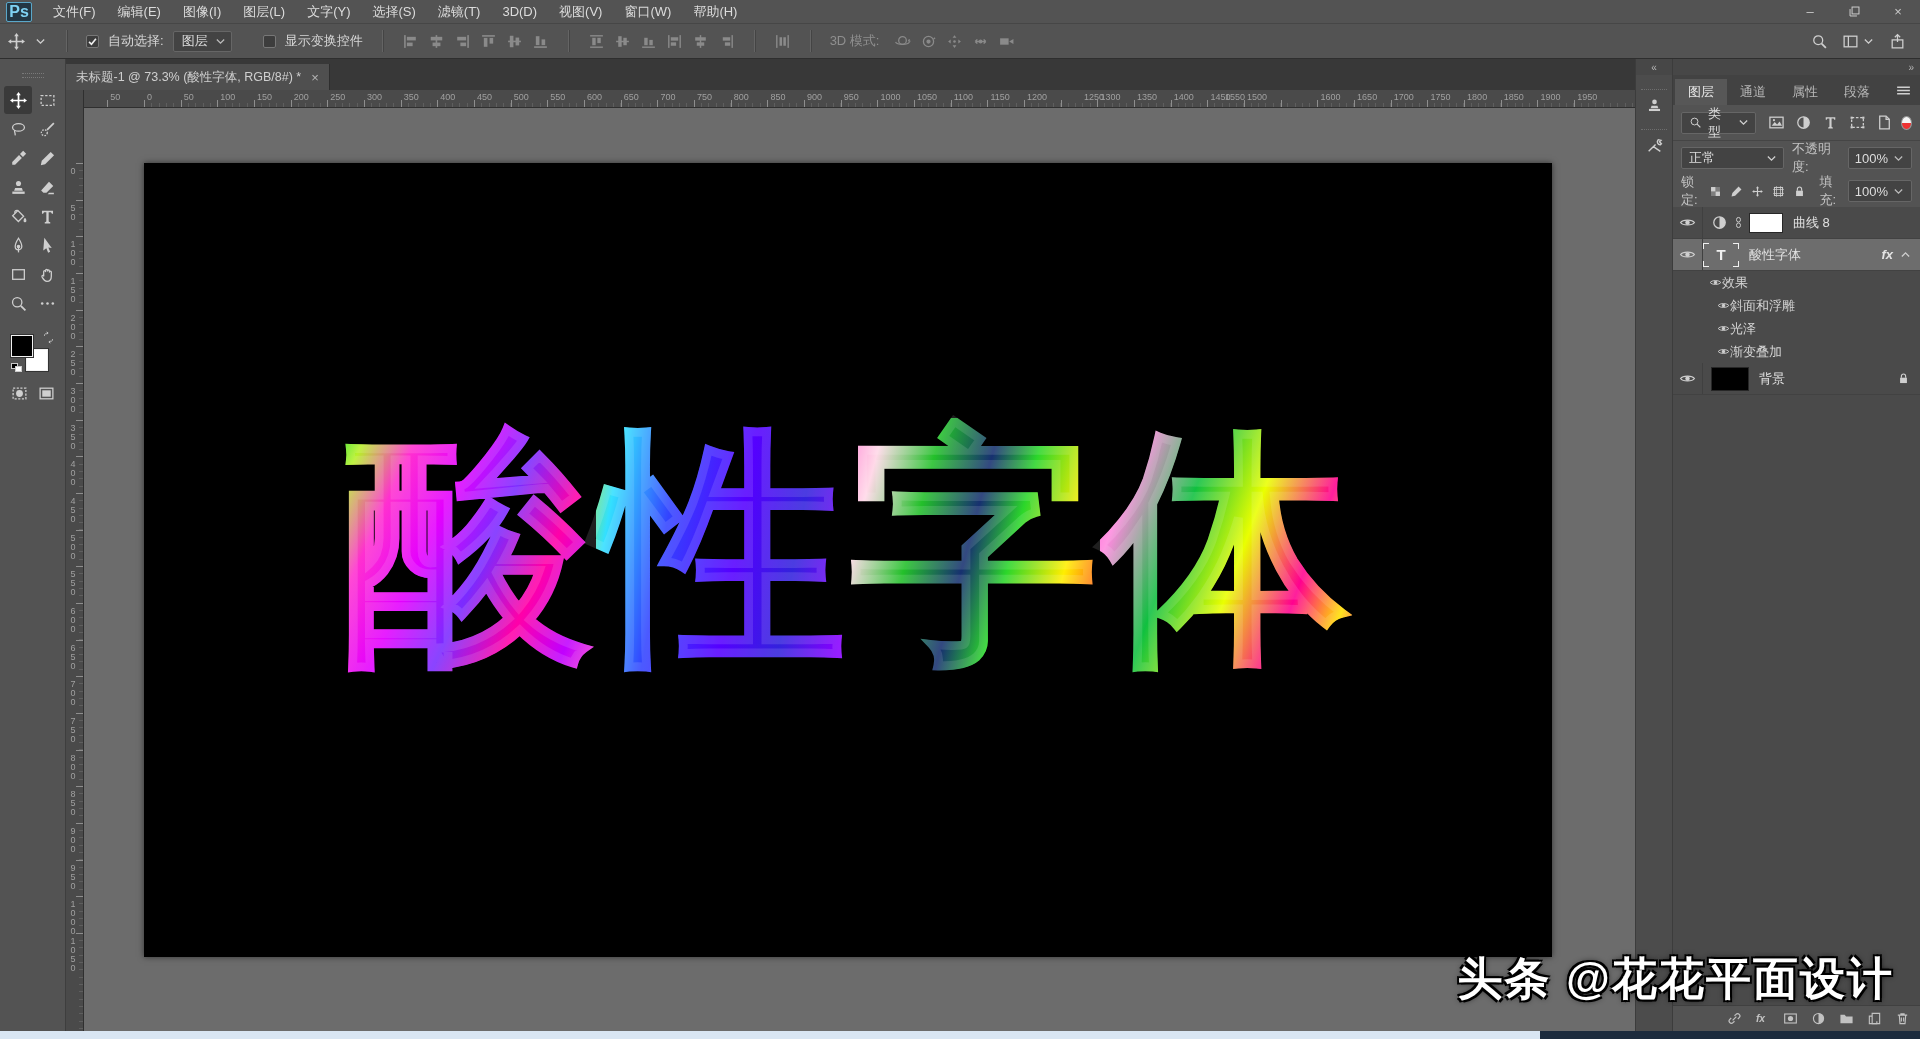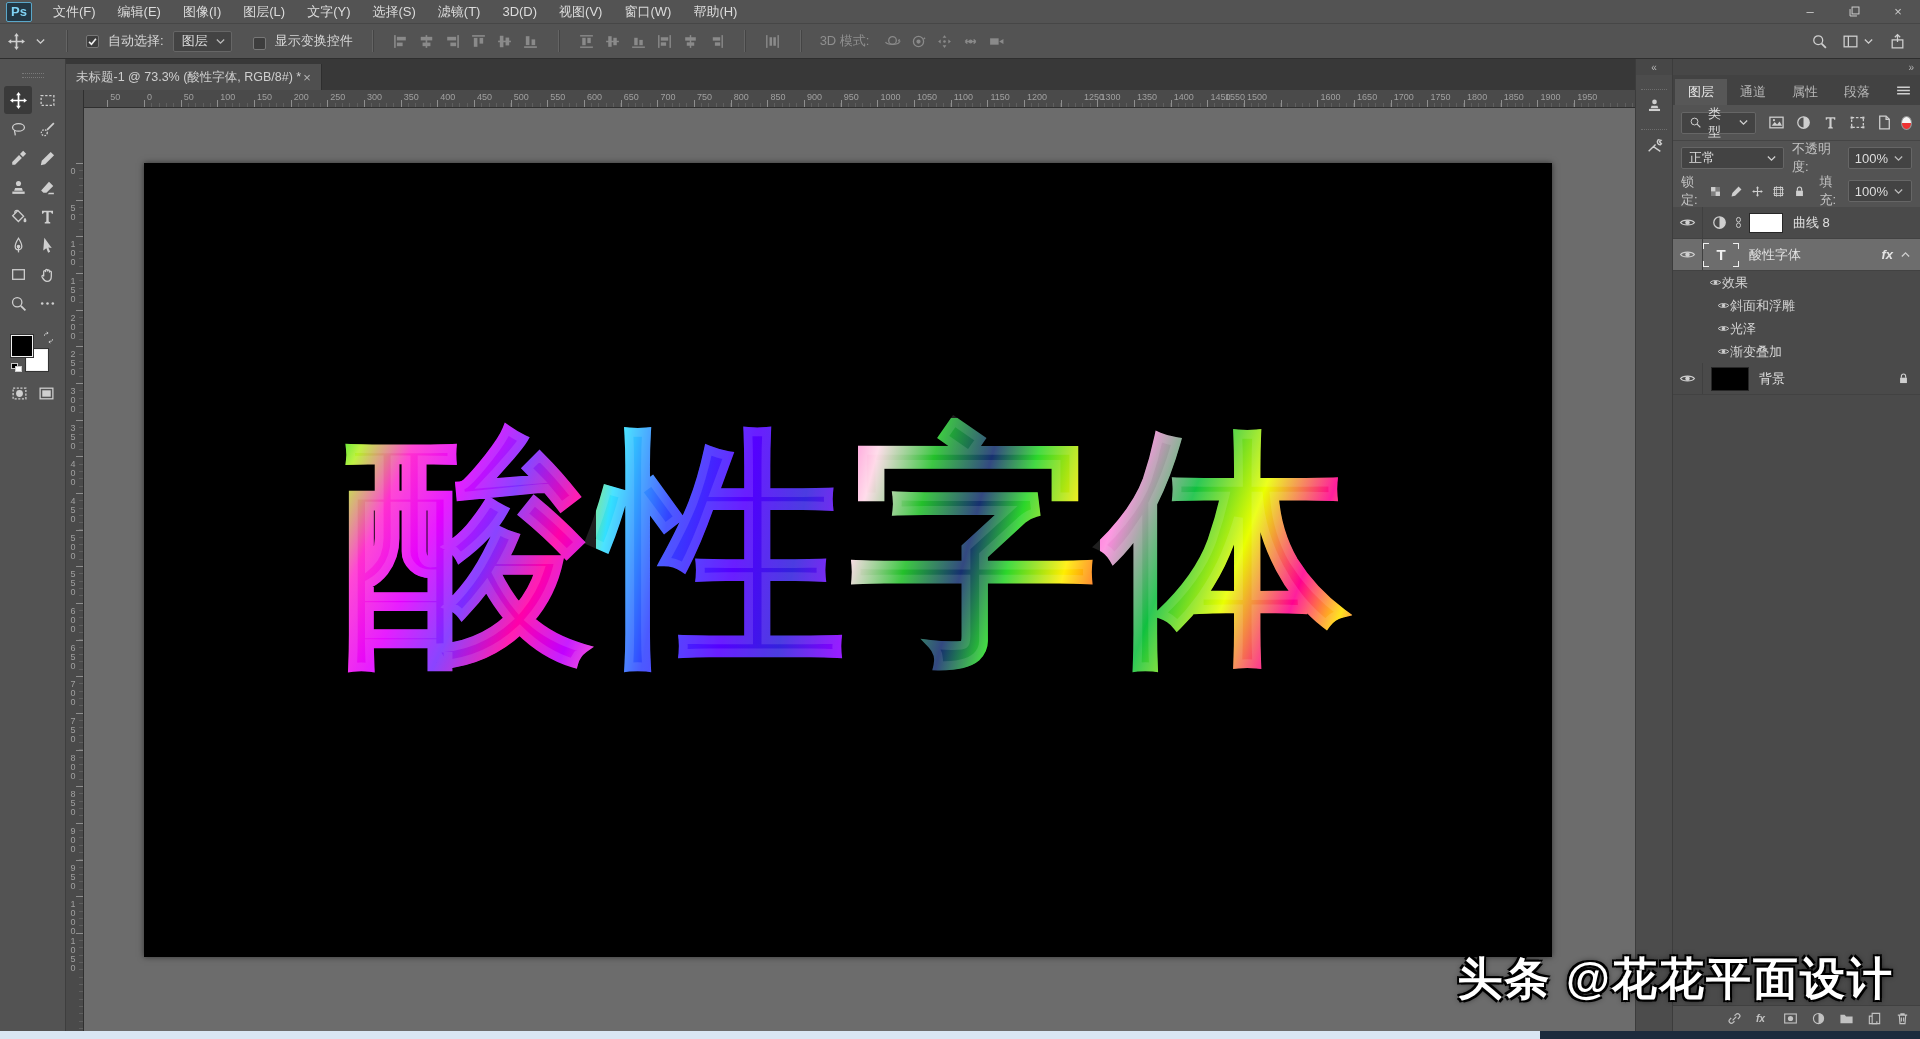--- a/index.html
+++ b/index.html
@@ -12,21 +12,21 @@
   #app{position:relative;width:1920px;height:1039px;background:var(--bar);color:var(--text);font-size:13px;}
   svg{display:block;}
   i.ic{display:inline-flex;width:17px;height:17px;color:var(--icon);flex:0 0 auto;}
   i.ic svg{width:100%;height:100%;}
   i.ic.dis{color:#8a8a8a;}
   i.ic.sm{width:13px;height:13px;}
 
   
   #menubar{height:24px;display:flex;align-items:center;background:var(--bar);border-bottom:1px solid #464646;}
   #ps-logo{width:26px;height:20px;margin:0 10px 0 6px;background:#233744;color:#7fd2f3;border:1px solid #5aa7c9;
-    border-radius:2px;font-size:13px;font-weight:bold;display:flex;align-items:center;justify-content:center;}
+    border-radius:2px;font-size:16px;font-weight:bold;display:flex;align-items:center;justify-content:center;}
   .menu-item{padding:0 11px;height:24px;display:flex;align-items:center;cursor:default;color:#dcdcdc;}
   #win-controls{margin-left:auto;display:flex;height:24px;}
   .winbtn{width:44px;display:flex;align-items:center;justify-content:center;color:#c9c9c9;font-size:13px;}
 
   
   #optionsbar{height:35px;display:flex;align-items:center;background:var(--bar);border-bottom:1px solid #2e2e2e;padding:0 8px;gap:15px;}
   .vsep{width:1px;height:22px;background:#646464;margin:0 4px;flex:0 0 auto;box-shadow:1px 0 0 #444;}
   .opt-group{display:flex;align-items:center;gap:9px;}
   .checkbox{width:13px;height:13px;background:#3d3d3d;border:1px solid #777;border-radius:2px;display:flex;align-items:center;justify-content:center;color:#eee;}
   .checkbox svg{width:11px;height:11px;}
@@ -50,21 +50,21 @@
   #swap-colors{position:absolute;right:0;top:0;width:13px;height:13px;color:#c9c9c9;}
   #default-colors{position:absolute;left:0;bottom:0;width:12px;height:10px;}
   #default-colors .mini{position:absolute;width:7px;height:6px;border:1px solid #ccc;}
   #default-colors .mini.b{left:0;top:0;background:#000;}
   #default-colors .mini.w{left:4px;top:3px;background:#fff;}
   #toolbar-bottom{display:flex;gap:10px;margin-top:12px;}
 
   
   #doccol{flex:1;display:flex;flex-direction:column;min-width:0;}
   #tabbar{height:31px;background:var(--darkbar);display:flex;align-items:flex-end;}
-  #doc-tab{height:26px;background:#4f4f4f;display:flex;align-items:center;padding:0 10px;gap:2px;font-size:12.5px;color:#cfcfcf;border-right:1px solid #2e2e2e;}
+  #doc-tab{height:26px;background:#4f4f4f;display:flex;align-items:center;padding:0 10px;gap:10px;font-size:12.5px;color:#cfcfcf;border-right:1px solid #2e2e2e;}
   #tab-close{color:#b5b5b5;font-size:13px;}
   #rulerrow{height:18px;display:flex;background:#4a4a4a;border-bottom:1px solid #2f2f2f;}
   #ruler-corner{width:18px;height:18px;border-right:1px solid #2f2f2f;background:#4a4a4a;}
   #hruler{position:relative;flex:1;overflow:hidden;
      background-image:repeating-linear-gradient(to right,#5e5e5e 0 1px,transparent 1px 7.33px);
      background-size:100% 4px;background-position:60px 100%;background-repeat:no-repeat;}
   .rlab{position:absolute;top:2px;font-size:9px;color:#a0a0a0;}
   .rtick{position:absolute;bottom:0;width:1px;height:7px;background:#8e8e8e;}
   #canvasrow{flex:1;display:flex;min-height:0;}
   #vruler{position:relative;width:18px;background:#4a4a4a;border-right:1px solid #2f2f2f;overflow:hidden;
@@ -196,21 +196,21 @@
       <span>自动选择:</span>
       <div class="dropdown">
         <span>图层</span>
         <i class="ic sm chev">
             <svg viewBox="0 0 16 16" fill="none" stroke="currentColor" stroke-width="1.2">
               <path d="M3.5 5.5L8 10l4.5-4.5" stroke-width="1.6"></path>
             </svg>
           </i>
       </div>
     </div>
-    <div class="opt-group" style="margin-left:6px;align-items:flex-end;">
+    <div class="opt-group" style="margin-left:16px;">
       <div class="checkbox"></div>
       <span>显示变换控件</span>
     </div>
     <div class="vsep"></div>
     <div class="opt-group" id="align-icons">
         <i class="ic dis">
           <svg viewBox="0 0 16 16" fill="currentColor">
             <rect x="2" y="2" width="1.5" height="12"></rect>
             <rect x="4.6" y="3.6" width="8.4" height="3.4"></rect>
             <rect x="4.6" y="9" width="5.4" height="3.4"></rect>

